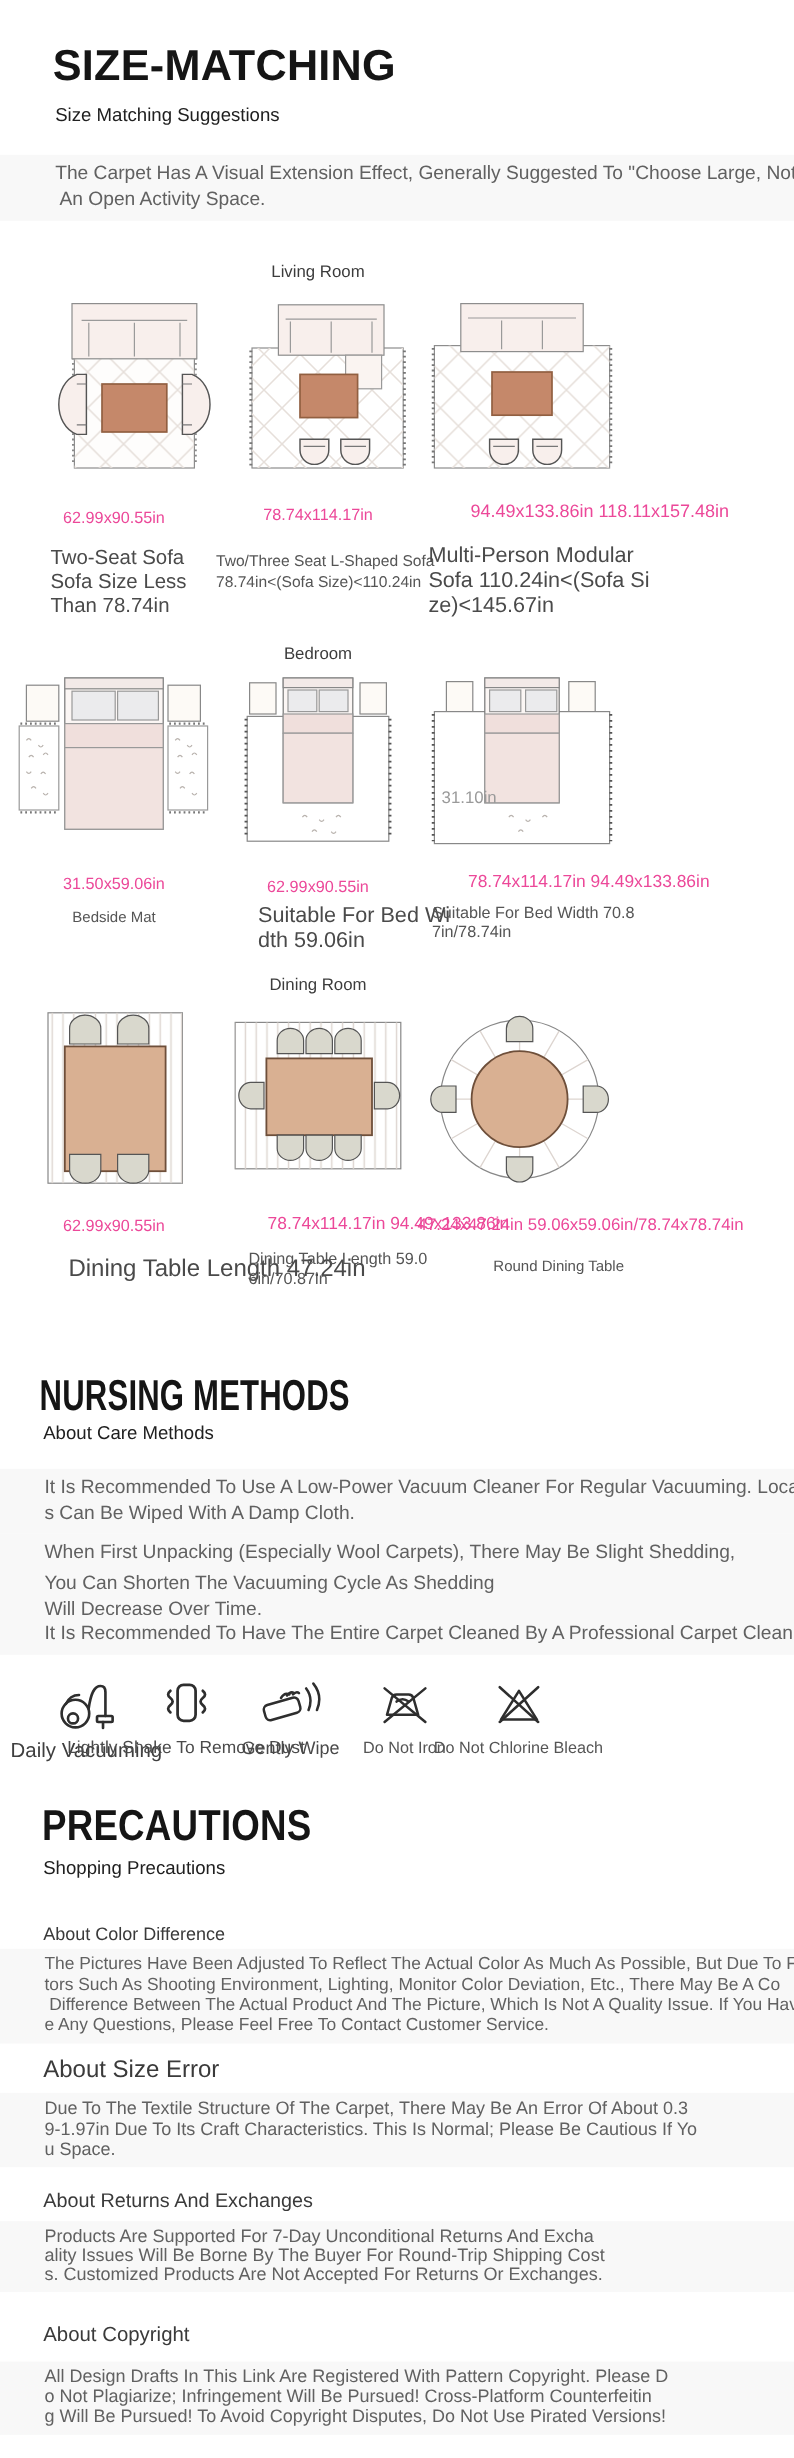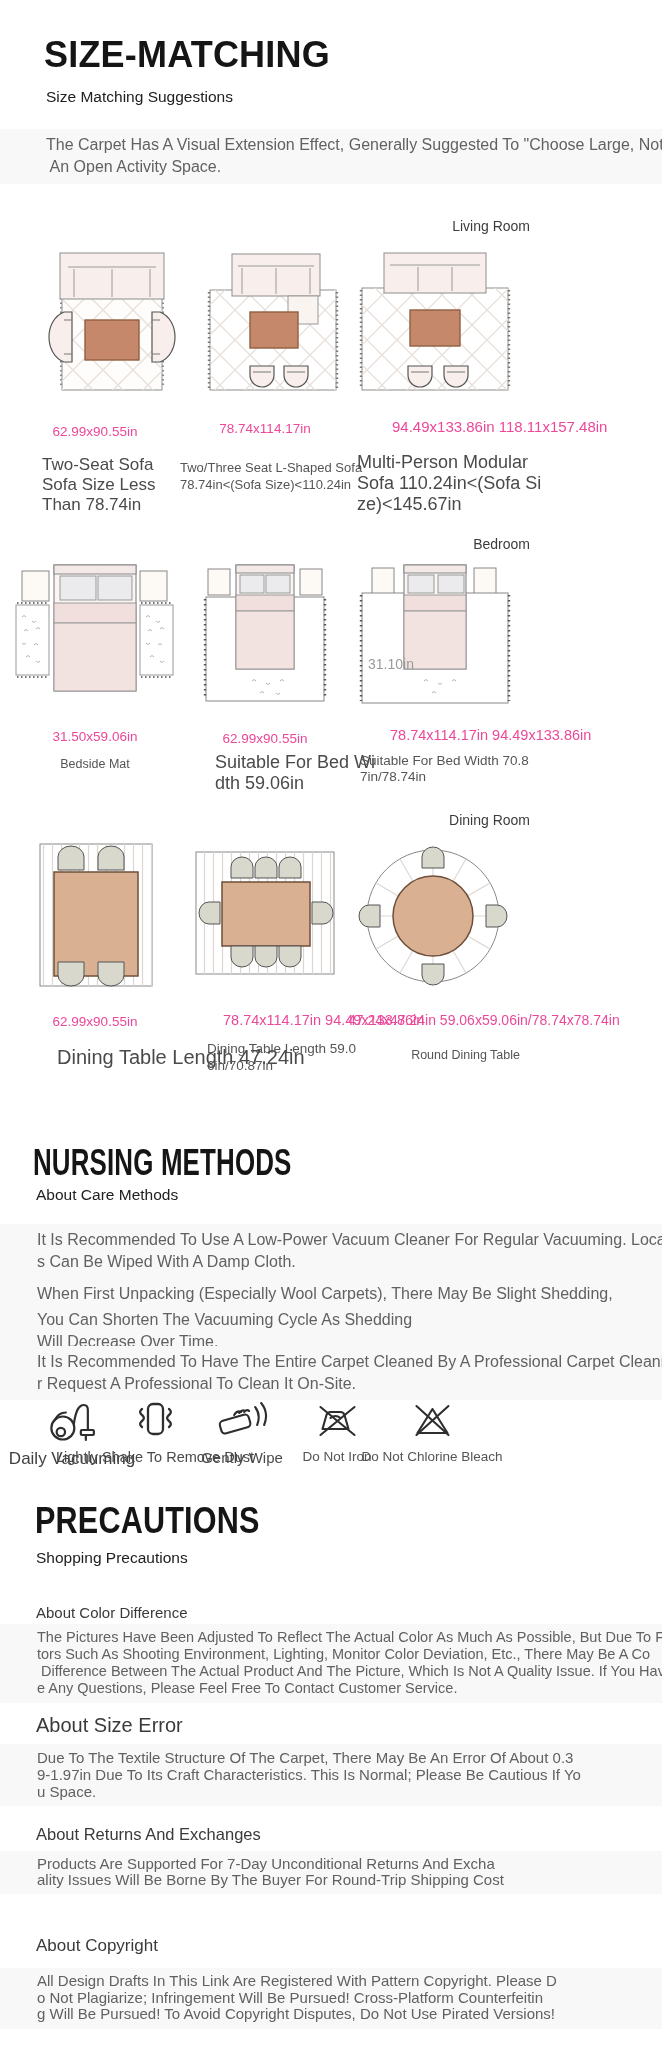--- a/index.html
+++ b/index.html
@@ -4,21 +4,21 @@
 <style>
   html,body{margin:0;padding:0}
   body{width:662px;height:2048px;overflow:hidden;position:relative;background:#fff;
        font-family:"Liberation Sans","DejaVu Sans",sans-serif;color:#444}
   .ab{position:absolute}
   .big-title{font-weight:bold;color:#151515;font-size:36px;letter-spacing:.2px;transform-origin:0 50%;white-space:nowrap}
   .sub-title{font-size:15.5px;color:#202020}
   .band{left:0;width:662px;background:#f8f8f8;padding:5px 0 6px 0}
   .line{white-space:pre}
   .body-p{color:#616161}
-  .room-label{left:0;width:530px;text-align:right;font-size:14px;color:#3c3c3c}
+  .room-label{left:0;width:530px;text-align:center;font-size:14px;color:#3c3c3c}
   .size-cell{font-size:13.5px;color:#ec4899;white-space:nowrap}
   .center170{width:170px;text-align:center}
   .desc{color:#4a4a4a}
   .d-lr1{font-size:17px;line-height:20px}
   .d-lr2{font-size:13px;line-height:17px;color:#555;width:170px;text-align:center}
   .d-lr3{font-size:18px;line-height:21px}
   .d-br1{font-size:12.5px;color:#555;width:170px;text-align:center}
   .d-br2{font-size:18px;line-height:21px}
   .d-br3{font-size:13.5px;line-height:16px;color:#555}
   .d-dr1{font-size:20px;white-space:nowrap}
@@ -241,21 +241,20 @@
 </div>
 <div class="ab band" style="top:1278px">
   <div class="line body-p" style="font-size:16px;line-height:21.5px;padding-left:37px">When First Unpacking (Especially Wool Carpets), There May Be Slight Shedding,</div>
 </div>
 <div class="ab band" style="top:1304px">
   <div class="line body-p" style="font-size:16px;line-height:21.5px;padding-left:37px">You Can Shorten The Vacuuming Cycle As Shedding</div>
   <div class="line body-p" style="font-size:16px;line-height:21.5px;padding-left:37px">Will Decrease Over Time.</div>
 </div>
 <div class="ab band" style="top:1346px">
   <div class="line body-p" style="font-size:16px;line-height:21.5px;padding-left:37px">It Is Recommended To Have The Entire Carpet Cleaned By A Professional Carpet Cleaning Shop, O</div>
-  <div class="line body-p" style="font-size:16px;line-height:21.5px;padding-left:37px">r Request A Professional To Clean It On-Site.</div>
 </div>
 
 <div class="care-item" style="left:72px">
   <svg width="48" height="48" viewBox="0 0 48 48" style="margin:0 auto">
     <g fill="none" stroke="#2e2e2e" stroke-width="2.2" stroke-linecap="round" stroke-linejoin="round">
       <circle cx="15" cy="30" r="11.5"></circle>
         <circle cx="13" cy="34" r="4.2"></circle>
       <path d="M7 22 q3.5 -7.5 11 -7.5"></path>
       <path d="M26 26 C28 12 31 7 36 7 q4 0 4 5 v20"></path>
       <rect x="33" y="32" width="13" height="5" rx="1"></rect>
@@ -321,20 +320,21 @@
 <div class="ab band" style="top:1744px">
   <div class="line body-p" style="font-size:15px;line-height:17px;padding-left:37px">Due To The Textile Structure Of The Carpet, There May Be An Error Of About 0.3</div>
   <div class="line body-p" style="font-size:15px;line-height:17px;padding-left:37px">9-1.97in Due To Its Craft Characteristics. This Is Normal; Please Be Cautious If Yo</div>
   <div class="line body-p" style="font-size:15px;line-height:17px;padding-left:37px">u Space.</div>
 </div>
 
 <div class="ab prec-h" style="left:36px;top:1825px;font-size:16.5px">About Returns And Exchanges</div>
 <div class="ab band" style="top:1851px">
   <div class="line body-p" style="font-size:15px;line-height:16px;padding-left:37px">Products Are Supported For 7-Day Unconditional Returns And Excha</div>
   <div class="line body-p" style="font-size:15px;line-height:16px;padding-left:37px">ality Issues Will Be Borne By The Buyer For Round-Trip Shipping Cost</div>
+  <div class="line body-p" style="font-size:15px;line-height:16px;padding-left:37px">s. Customized Products Are Not Accepted For Returns Or Exchanges.</div>
 </div>
 
 <div class="ab prec-h" style="left:36px;top:1936px;font-size:17px">About Copyright</div>
 <div class="ab band" style="top:1968px">
   <div class="line body-p" style="font-size:15px;line-height:16.5px;padding-left:37px">All Design Drafts In This Link Are Registered With Pattern Copyright. Please D</div>
   <div class="line body-p" style="font-size:15px;line-height:16.5px;padding-left:37px">o Not Plagiarize; Infringement Will Be Pursued! Cross-Platform Counterfeitin</div>
   <div class="line body-p" style="font-size:15px;line-height:16.5px;padding-left:37px">g Will Be Pursued! To Avoid Copyright Disputes, Do Not Use Pirated Versions!</div>
 </div>
 
 </body></html>

